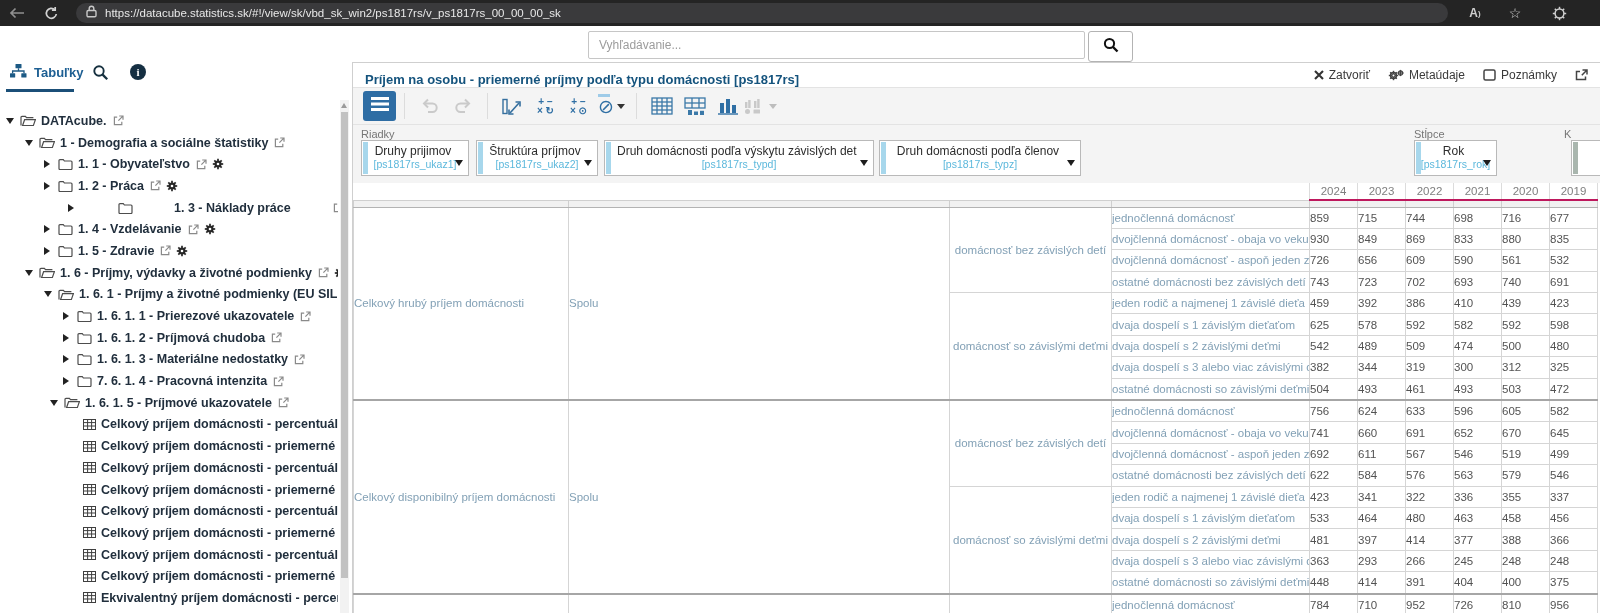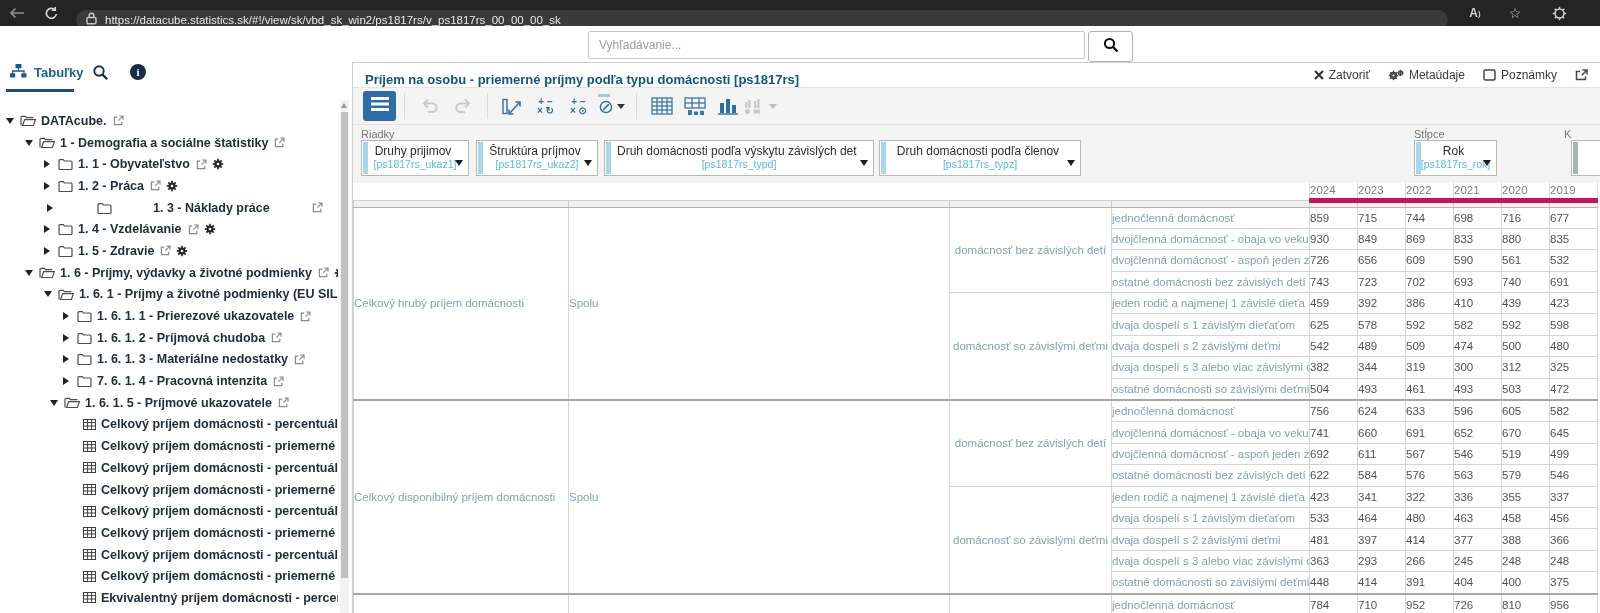--- a/index.html
+++ b/index.html
@@ -1,20 +1,20 @@
 <!DOCTYPE html>
 <html><head>
 <meta charset="utf-8">
 <style>
   html,body{margin:0;padding:0;background:#fff;width:1600px;height:613px;overflow:hidden;
     font-family:"Liberation Sans",sans-serif;-webkit-font-smoothing:antialiased;}
   
   .browser-bar{position:absolute;left:0;top:0;width:1600px;height:26px;background:#242424;}
   .b-ic{position:absolute;top:4px;display:flex;align-items:center;justify-content:center;width:22px;height:18px;}
-  .b-pill{position:absolute;left:76px;top:10px;width:1372px;height:20px;background:#3a3a3c;border-radius:11px;
+  .b-pill{position:absolute;left:76px;top:3px;width:1372px;height:20px;background:#3a3a3c;border-radius:11px;
     display:flex;align-items:center;padding:0 10px;box-sizing:border-box;gap:8px;}
   .b-url{color:#e8e8e8;font-size:11.5px;white-space:nowrap;overflow:hidden;}
   .b-read{color:#cfcfcf;font-size:12px;font-weight:bold;}
   .b-read small{font-size:8px;vertical-align:top;}
   .b-star{color:#cfcfcf;font-size:14px;}
   
   .sidebar{position:absolute;left:0;top:26px;width:352px;bottom:0;background:#fff;overflow:hidden;}
   .side-header{position:absolute;left:0;top:0;right:0;height:73px;background:#fff;}
   .tab-tables{position:absolute;left:10px;top:38px;display:flex;align-items:center;gap:7px;
     color:#1d5f93;font-weight:bold;font-size:13px;cursor:pointer;}
@@ -65,21 +65,21 @@
   .dim-bar{position:absolute;left:1px;top:1px;bottom:1px;width:5px;background:#a7d7ec;}
   .dim-bar.greyish{background:#a9b6ae;}
   .dim-title{margin:3px 16px 0 12px;font-size:12px;color:#2d2d2d;text-align:center;white-space:nowrap;overflow:hidden;}
   .dim-code{font-size:10.5px;color:#5cb8dc;text-align:center;white-space:nowrap;overflow:hidden;}
   .dim-caret{position:absolute;right:5px;bottom:9px;width:0;height:0;border-left:4.5px solid transparent;border-right:4.5px solid transparent;border-top:6px solid #1d1d1d;}
   
   .table-wrap{position:absolute;left:0;top:120px;right:0;bottom:0;background:#fff;overflow:hidden;}
   table.grid{border-collapse:collapse;table-layout:fixed;width:1244px;font-size:11.5px;}
   tr.years{height:17px;}
   td.yblank{border:none;}
-  td.year{border:1px solid #dcdcdc;border-top:none;border-bottom:5px solid #be185d;color:#7f7f7f;text-align:left;padding:0;margin-top:8px;}
+  td.year{border:1px solid #dcdcdc;border-top:none;border-bottom:2px solid #be185d;color:#7f7f7f;text-align:center;padding:0;margin-top:8px;}
   tr.strip{height:7px;}
   td.stripc{background:#f1f1f1;border:1px solid #cfcfcf;border-bottom:1px solid #b3b3b3;padding:0;}
   tr.data td{border:1px solid #d5d5d5;height:20.4px;padding:0;overflow:hidden;}
   tr.data.block-top td{border-top:2px solid #a6a6a6;}
   td.dim{color:#83a1b6;padding-left:10px;vertical-align:middle;white-space:nowrap;}
   td.group{color:#83a1b6;text-align:center;vertical-align:middle;white-space:nowrap;}
   td.rowlabel{color:#83a1b6;padding-left:8px;white-space:nowrap;}
   td.val{color:#525252;padding-left:5px;white-space:nowrap;}
 </style>
 </head>
@@ -240,21 +240,21 @@
               <line x1="6" y1="0.8" x2="6" y2="11.2"></line>
               <line x1="0.8" y1="6" x2="11.2" y2="6"></line>
               <line x1="2.3" y1="2.3" x2="9.7" y2="9.7"></line>
               <line x1="9.7" y1="2.3" x2="2.3" y2="9.7"></line>
             </g>
             <circle cx="6" cy="6" r="3.5" fill="#262626"></circle>
             <circle cx="6" cy="6" r="1.3" fill="#fff"></circle>
           </svg>
         </span>
       </div>
-      <div class="tree-row" style="padding-left: 47px; gap: 36px;">
+      <div class="tree-row" style="padding-left: 68px; gap: 36px;">
         <span class="tri tri-right">
           <i></i>
         </span>
         <span class="node-ic">
           <svg width="15" height="12" viewBox="0 0 15 12">
             <path d="M1 10.5 V2.6 q0-1 1-1 h3.3 l1.1 1.4 h6.6 q1 0 1 1 v6.5 q0 1-1 1 h-11 q-1 0-1-1 z" fill="#fff" stroke="#4d4d4d" stroke-width="1.2"></path>
           </svg>
         </span>
         <span>1. 3 - Náklady práce</span>
         <span class="node-ext">

